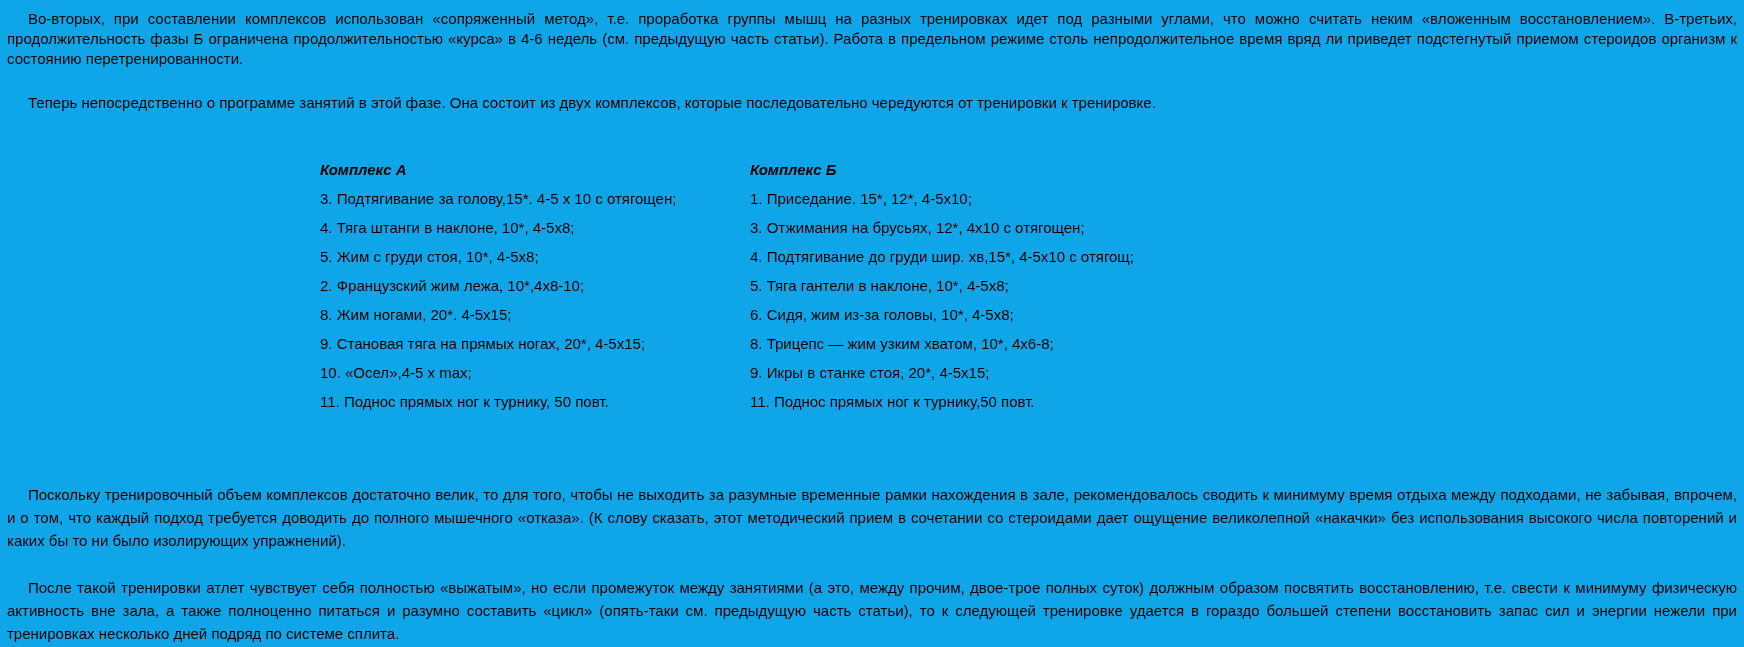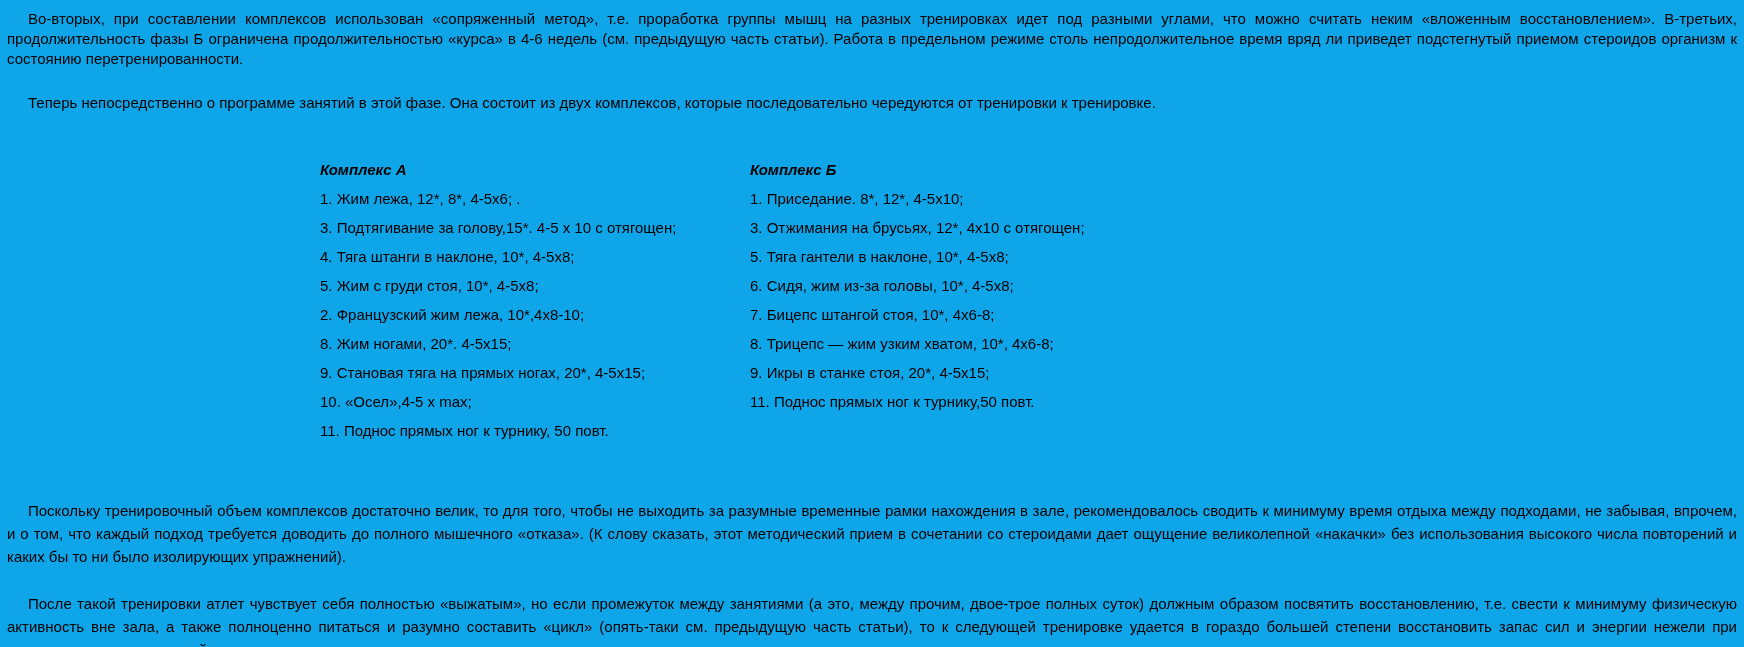--- a/index.html
+++ b/index.html
@@ -23,21 +23,21 @@
     text-indent: 21px;
   }
   .para-upper {
     line-height: 20px;
   }
   .p1 { margin-top: 9px; }
   .p2 { margin-top: 24px; }
   .para-lower {
     line-height: 23px;
   }
-  .p3 { margin-top: 20px; }
+  .p3 { margin-top: 4px; }
   .p4 { margin-top: 24px; }
   .complex-section {
     position: relative;
     margin-top: 18px;
     height: 348px;
   }
   .complex-col {
     position: absolute;
     top: 0;
     text-align: left;
@@ -60,38 +60,37 @@
 <div class="page">
 
   <p class="para para-upper p1">Во-вторых, при составлении комплексов использован «сопряженный метод», т.е. проработка группы мышц на разных тренировках идет под разными углами, что можно считать неким «вложенным восстановлением». В-третьих, продолжительность фазы Б ограничена продолжительностью «курса» в 4-6 недель (см. предыдущую часть статьи). Работа в предельном режиме столь непродолжительное время вряд ли приведет подстегнутый приемом стероидов организм к состоянию перетренированности.</p>
 
   <p class="para para-upper p2">Теперь непосредственно о программе занятий в этой фазе. Она состоит из двух комплексов, которые последовательно чередуются от тренировки к тренировке.</p>
 
   <div class="complex-section">
 
     <div class="complex-col col-a">
       <div class="complex-title">Комплекс А</div>
-      <div class="complex-item">1. Жим лежа, 12*, 8*, 4-5х6; .</div>
       <div class="complex-item">3. Подтягивание за голову,15*. 4-5 х 10 с отягощен;</div>
       <div class="complex-item">4. Тяга штанги в наклоне, 10*, 4-5х8;</div>
       <div class="complex-item">5. Жим с груди стоя, 10*, 4-5х8;</div>
       <div class="complex-item">2. Французский жим лежа, 10*,4х8-10;</div>
       <div class="complex-item">8. Жим ногами, 20*. 4-5х15;</div>
       <div class="complex-item">9. Становая тяга на прямых ногах, 20*, 4-5х15;</div>
       <div class="complex-item">10. «Осел»,4-5 х max;</div>
       <div class="complex-item">11. Поднос прямых ног к турнику, 50 повт.</div>
     </div>
 
     <div class="complex-col col-b">
       <div class="complex-title">Комплекс Б</div>
-      <div class="complex-item">1. Приседание. 8*, 12*, 4-5х10;</div>
+      <div class="complex-item">1. Приседание. 15*, 12*, 4-5х10;</div>
       <div class="complex-item">3. Отжимания на брусьях, 12*, 4х10 с отягощен;</div>
+      <div class="complex-item">4. Подтягивание до груди шир. хв,15*, 4-5х10 с отягощ;</div>
       <div class="complex-item">5. Тяга гантели в наклоне, 10*, 4-5х8;</div>
       <div class="complex-item">6. Сидя, жим из-за головы, 10*, 4-5х8;</div>
-      <div class="complex-item">7. Бицепс штангой стоя, 10*, 4х6-8;</div>
       <div class="complex-item">8. Трицепс — жим узким хватом, 10*, 4х6-8;</div>
       <div class="complex-item">9. Икры в станке стоя, 20*, 4-5х15;</div>
       <div class="complex-item">11. Поднос прямых ног к турнику,50 повт.</div>
     </div>
 
   </div>
 
   <p class="para para-lower p3">Поскольку тренировочный объем комплексов достаточно велик, то для того, чтобы не выходить за разумные временные рамки нахождения в зале, рекомендовалось сводить к минимуму время отдыха между подходами, не забывая, впрочем, и о том, что каждый подход требуется доводить до полного мышечного «отказа». (К слову сказать, этот методический прием в сочетании со стероидами дает ощущение великолепной «накачки» без использования высокого числа повторений и каких бы то ни было изолирующих упражнений).</p>
 
   <p class="para para-lower p4">После такой тренировки атлет чувствует себя полностью «выжатым», но если промежуток между занятиями (а это, между прочим, двое-трое полных суток) должным образом посвятить восстановлению, т.е. свести к минимуму физическую активность вне зала, а также полноценно питаться и разумно составить «цикл» (опять-таки см. предыдущую часть статьи), то к следующей тренировке удается в гораздо большей степени восстановить запас сил и энергии нежели при тренировках несколько дней подряд по системе сплита.</p>

